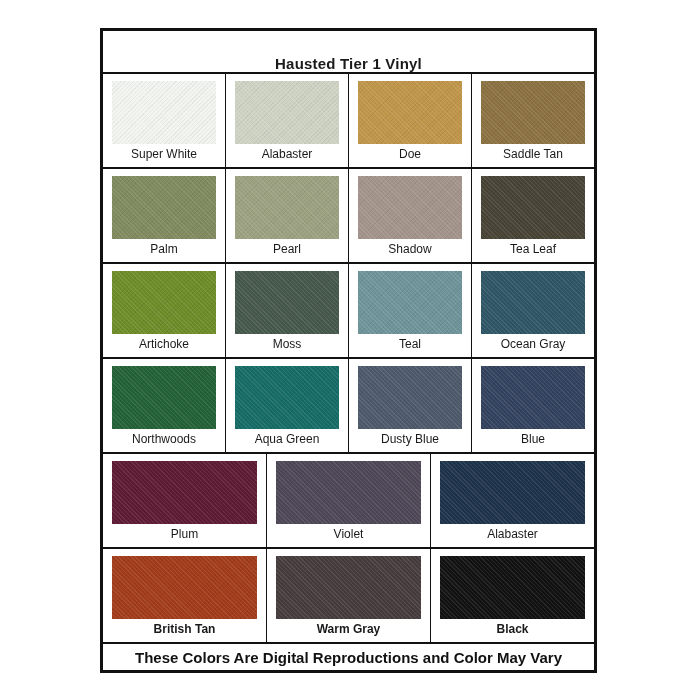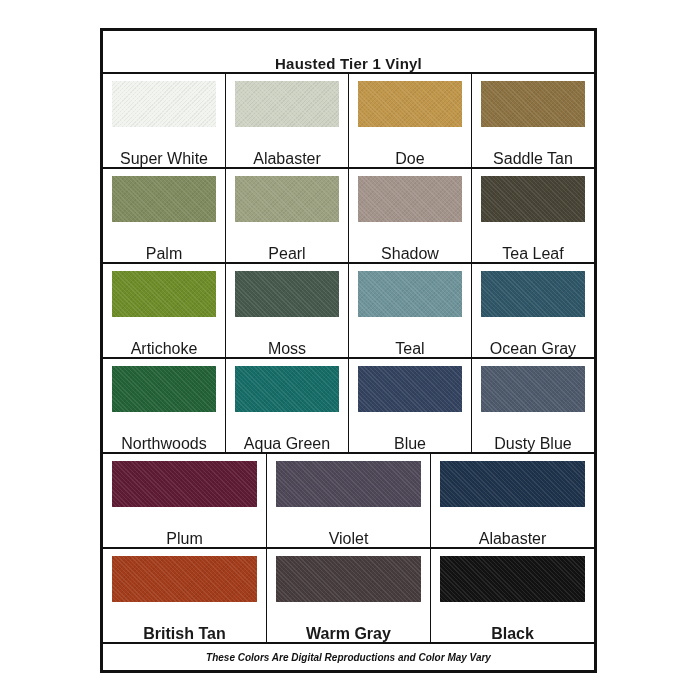--- a/index.html
+++ b/index.html
@@ -86,42 +86,41 @@
     content: "";
     position: absolute;
     inset: 0;
     opacity: 0.16;
     background-image:
       repeating-linear-gradient(45deg, rgba(255,255,255,0.55) 0 1px, rgba(0,0,0,0) 1px 3px),
       repeating-linear-gradient(-45deg, rgba(0,0,0,0.35) 0 1px, rgba(0,0,0,0) 1px 3px);
     pointer-events: none;
   }
   .swatch-label {
-    font-size: 16px;
+    font-size: 12px;
     color: #1a1a1a;
     text-align: center;
     line-height: 1;
-    padding-top: 24px;
+    padding-top: 4px;
     white-space: nowrap;
   }
 
   
   .footer-row {
     flex: 0 0 26px;
     border-top: 2px solid #111111;
     display: flex;
     align-items: center;
     justify-content: center;
     background: #ffffff;
   }
   .footer-text {
-    font-size: 10px;
+    font-size: 15px;
     font-weight: 700;
     color: #111111;
-    font-style: italic;
   }
 </style>
 </head>
 <body>
 
 <div id="chart-frame">
 
   <div class="title-row">
     <span class="title-text">Hausted Tier 1 Vinyl</span>
   </div>
@@ -184,26 +183,26 @@
       <div class="grid-row">
         <div class="cell">
           <div class="swatch" style="background-color: rgb(35, 98, 55);"></div>
           <div class="swatch-label">Northwoods</div>
         </div>
         <div class="cell">
           <div class="swatch" style="background-color: rgb(22, 108, 103);"></div>
           <div class="swatch-label">Aqua Green</div>
         </div>
         <div class="cell">
+          <div class="swatch" style="background-color: rgb(78, 90, 107);"></div>
+          <div class="swatch-label">Dusty Blue</div>
+        </div>
+        <div class="cell">
           <div class="swatch" style="background-color: rgb(51, 66, 95);"></div>
           <div class="swatch-label">Blue</div>
-        </div>
-        <div class="cell">
-          <div class="swatch" style="background-color: rgb(78, 90, 107);"></div>
-          <div class="swatch-label">Dusty Blue</div>
         </div>
       </div>
       <div class="grid-row">
         <div class="cell">
           <div class="swatch" style="background-color: rgb(94, 27, 52);"></div>
           <div class="swatch-label">Plum</div>
         </div>
         <div class="cell">
           <div class="swatch" style="background-color: rgb(78, 71, 87);"></div>
           <div class="swatch-label">Violet</div>

